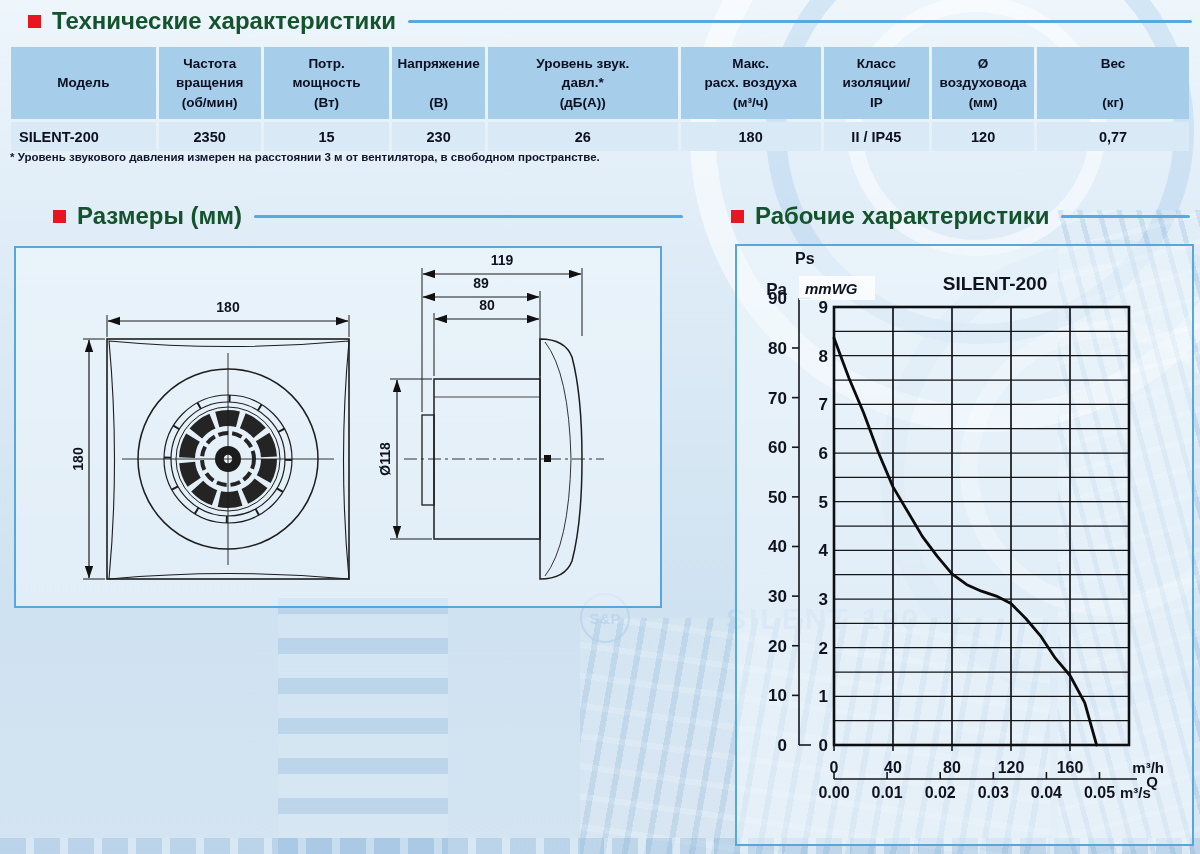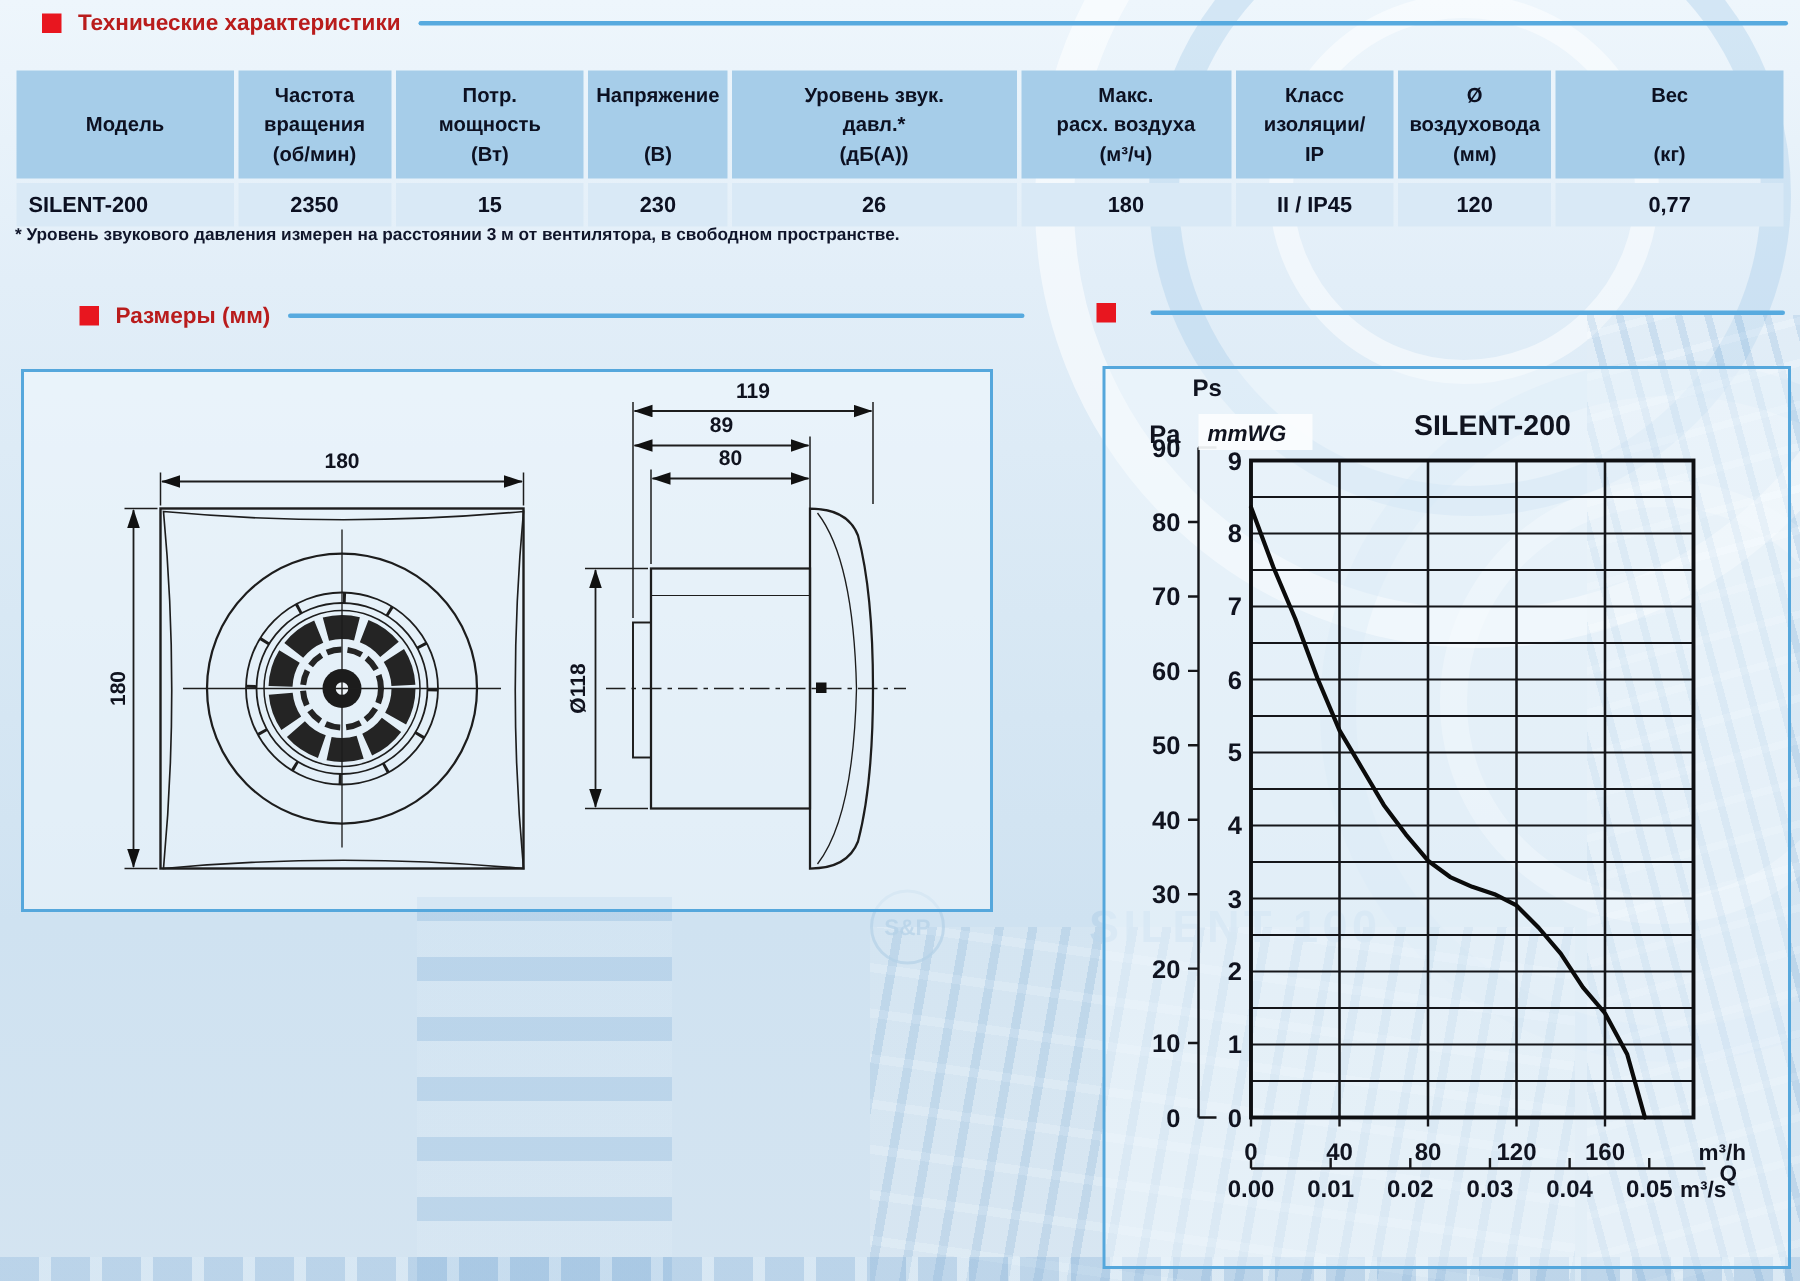--- a/index.html
+++ b/index.html
@@ -26,21 +26,21 @@
   .b4{left:0;top:838px;width:1200px;height:16px;
       background:repeating-linear-gradient(90deg,rgba(110,162,210,.45) 0 26px,rgba(225,240,250,.5) 26px 34px);}
   .wm-logo{position:absolute;left:580px;top:593px;width:46px;height:46px;border:2px solid #b5d2e8;
            border-radius:50%;opacity:.7;display:flex;align-items:center;justify-content:center;
            font:700 15px "Liberation Sans",sans-serif;color:#b5d2e8;}
   .wm-text{position:absolute;left:700px;top:602px;font:700 30px "Liberation Sans",sans-serif;
            color:#bdd7ec;opacity:.85;letter-spacing:3px;margin-left:26px;}
   
   .sec{position:absolute;display:flex;align-items:center;}
   .sec .sq{width:13px;height:13px;background:#e8161f;flex:0 0 auto;margin-right:11px;}
-  .sec .t{font-size:15px;font-weight:700;color:#b91c1c;white-space:nowrap;}
+  .sec .t{font-size:24px;font-weight:700;color:#14532d;white-space:nowrap;}
   .sec .rule{flex:1 1 auto;height:3px;background:#57aadf;border-radius:2px;margin-left:12px;}
   
   .tblwrap{position:absolute;left:8px;top:44px;width:1184px;}
   table{width:100%;border-collapse:separate;border-spacing:3px;table-layout:fixed;}
   th{background:#a6cde9;font-size:13.5px;font-weight:700;color:#0c1021;
      padding:5px 2px;vertical-align:middle;height:62px;white-space:pre-line;line-height:1.42;}
   td{background:#d9e9f6;font-size:14.5px;font-weight:700;color:#0c1021;
      text-align:center;height:25px;padding:2px;}
   td.model{text-align:left;padding-left:8px;}
   .footnote{position:absolute;left:10px;top:151px;font-size:11.5px;font-weight:700;color:#10152a;}
@@ -138,20 +138,21 @@
   <div class="footnote">* Уровень звукового давления измерен на расстоянии 3 м от вентилятора, в свободном пространстве.</div>
 
   <div class="sec" style="left:28px;top:202px;width:630px;padding-left:25px;">
     <span class="sq"></span>
     <span class="t">Размеры (мм)</span>
     <span class="rule"></span>
   </div>
 
   <div class="sec" style="left:731px;top:202px;width:459px;">
     <span class="sq"></span>
+    <span class="t">Рабочие характеристики</span>
     <span class="rule"></span>
   </div>
 
   <div class="panel dims-panel">
     <svg viewBox="0 0 644 358">
       <defs>
         <marker id="arE" markerWidth="11" markerHeight="8" refX="10" refY="3.5" orient="auto">
           <path d="M0,0 L10.5,3.5 L0,7 Z" fill="#111"></path>
         </marker>
         <marker id="arS" markerWidth="11" markerHeight="8" refX="10" refY="3.5" orient="auto-start-reverse">

